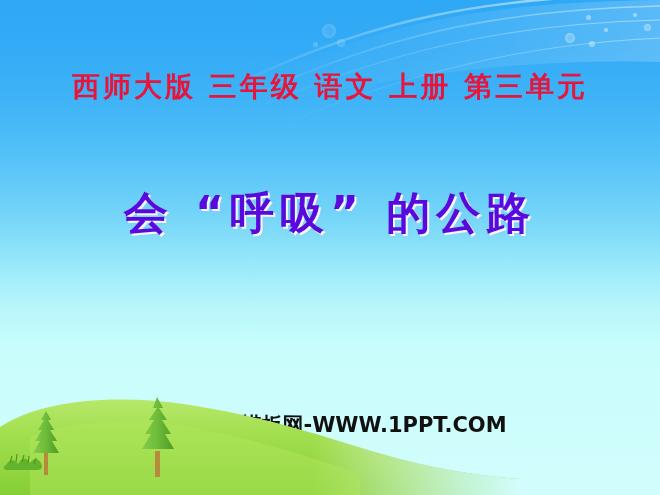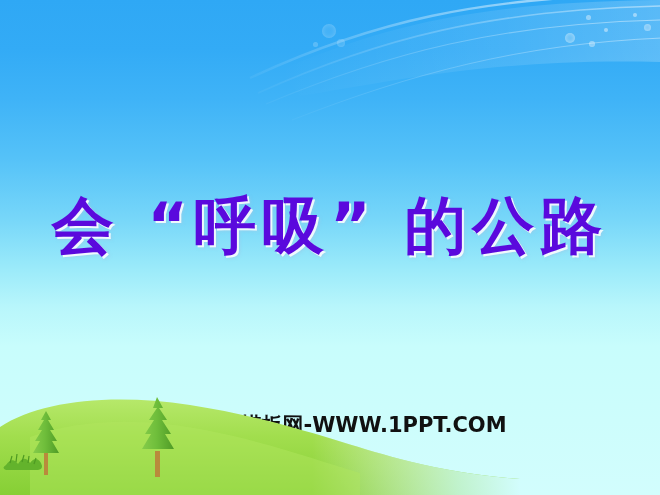--- a/index.html
+++ b/index.html
@@ -53,21 +53,21 @@
     letter-spacing: 3px;
     color: #e8143c;
     font-family: "DejaVu Sans", "Liberation Sans", sans-serif;
     white-space: nowrap;
   }
   .maintitle {
     position: absolute;
     left: 0; top: 184px;
     width: 660px;
     text-align: center;
-    font-size: 62px;
+    font-size: 44px;
     font-weight: bold;
     letter-spacing: 6px;
     color: #5a09dd;
     text-shadow: 2px 2px 0 rgba(255,255,255,0.85), 3px 3px 3px rgba(160,200,230,0.5);
     white-space: nowrap;
     font-family: "DejaVu Sans", "Liberation Sans", sans-serif;
   }
   .watermark {
     position: absolute;
     left: 0; top: 411px;
@@ -123,20 +123,21 @@
   <div class="bubble" style="left:565px;top:33px;width:10px;height:10px;"></div>
   <div class="bubble" style="left:589px;top:41px;width:6px;height:6px;"></div>
   <div class="bubble" style="left:604px;top:28px;width:4px;height:4px;"></div>
   <div class="bubble" style="left:586px;top:15px;width:5px;height:5px;"></div>
   <div class="bubble" style="left:322px;top:24px;width:14px;height:14px;opacity:.55;"></div>
   <div class="bubble" style="left:337px;top:39px;width:8px;height:8px;opacity:.5;"></div>
   <div class="bubble" style="left:313px;top:42px;width:5px;height:5px;opacity:.5;"></div>
   <div class="bubble" style="left:644px;top:24px;width:7px;height:7px;"></div>
   <div class="bubble" style="left:633px;top:13px;width:4px;height:4px;"></div>
 
+  <div class="subtitle">西师大版 三年级 语文 上册 第三单元</div>
 
   <div class="maintitle">会 “呼吸” 的公路</div>
 
   <div class="watermark">第一PPT模板网-WWW.1PPT.COM</div>
 
   <svg class="scenery" viewBox="0 0 660 120" preserveAspectRatio="none">
     <defs>
       <radialGradient id="cloudGrad" cx="50%" cy="55%" r="60%">
         <stop offset="0%" stop-color="#ffffff" stop-opacity="0.95"></stop>
         <stop offset="65%" stop-color="#ffffff" stop-opacity="0.75"></stop>

